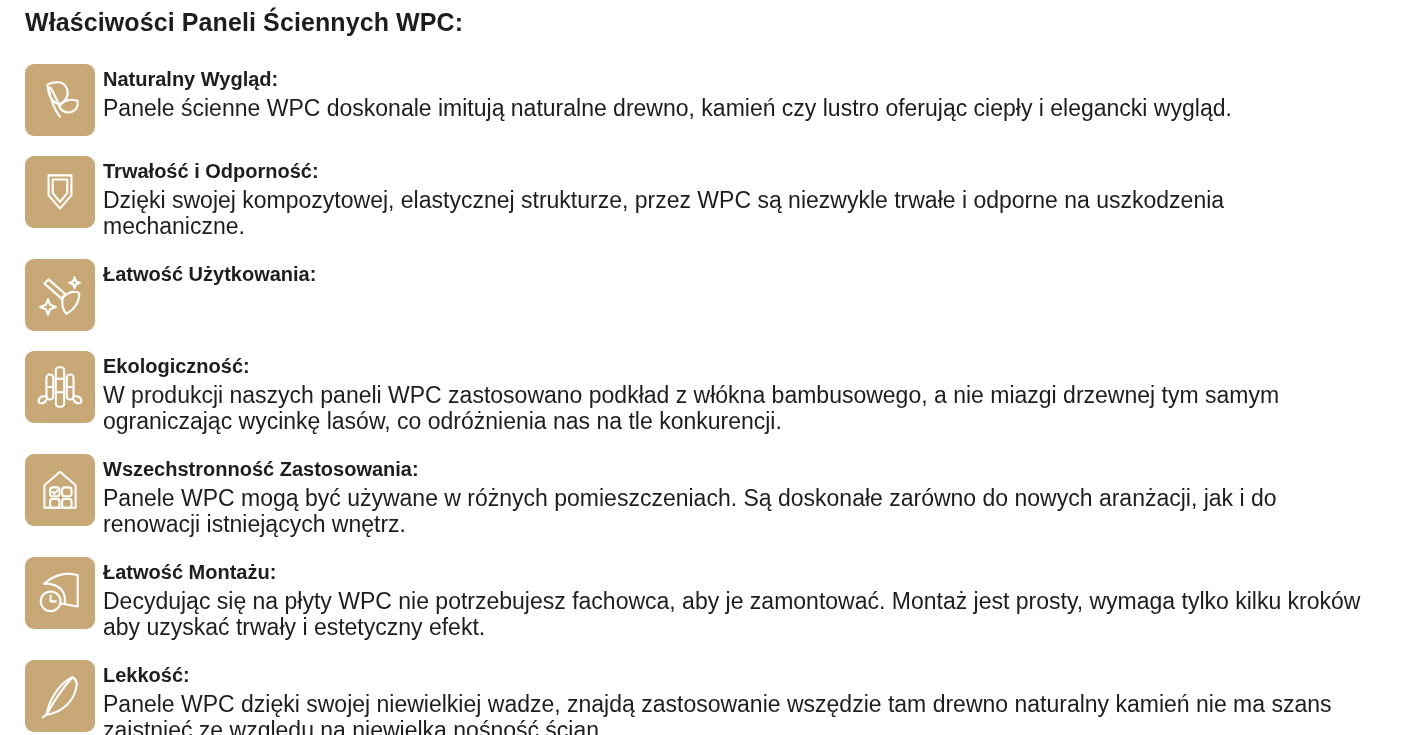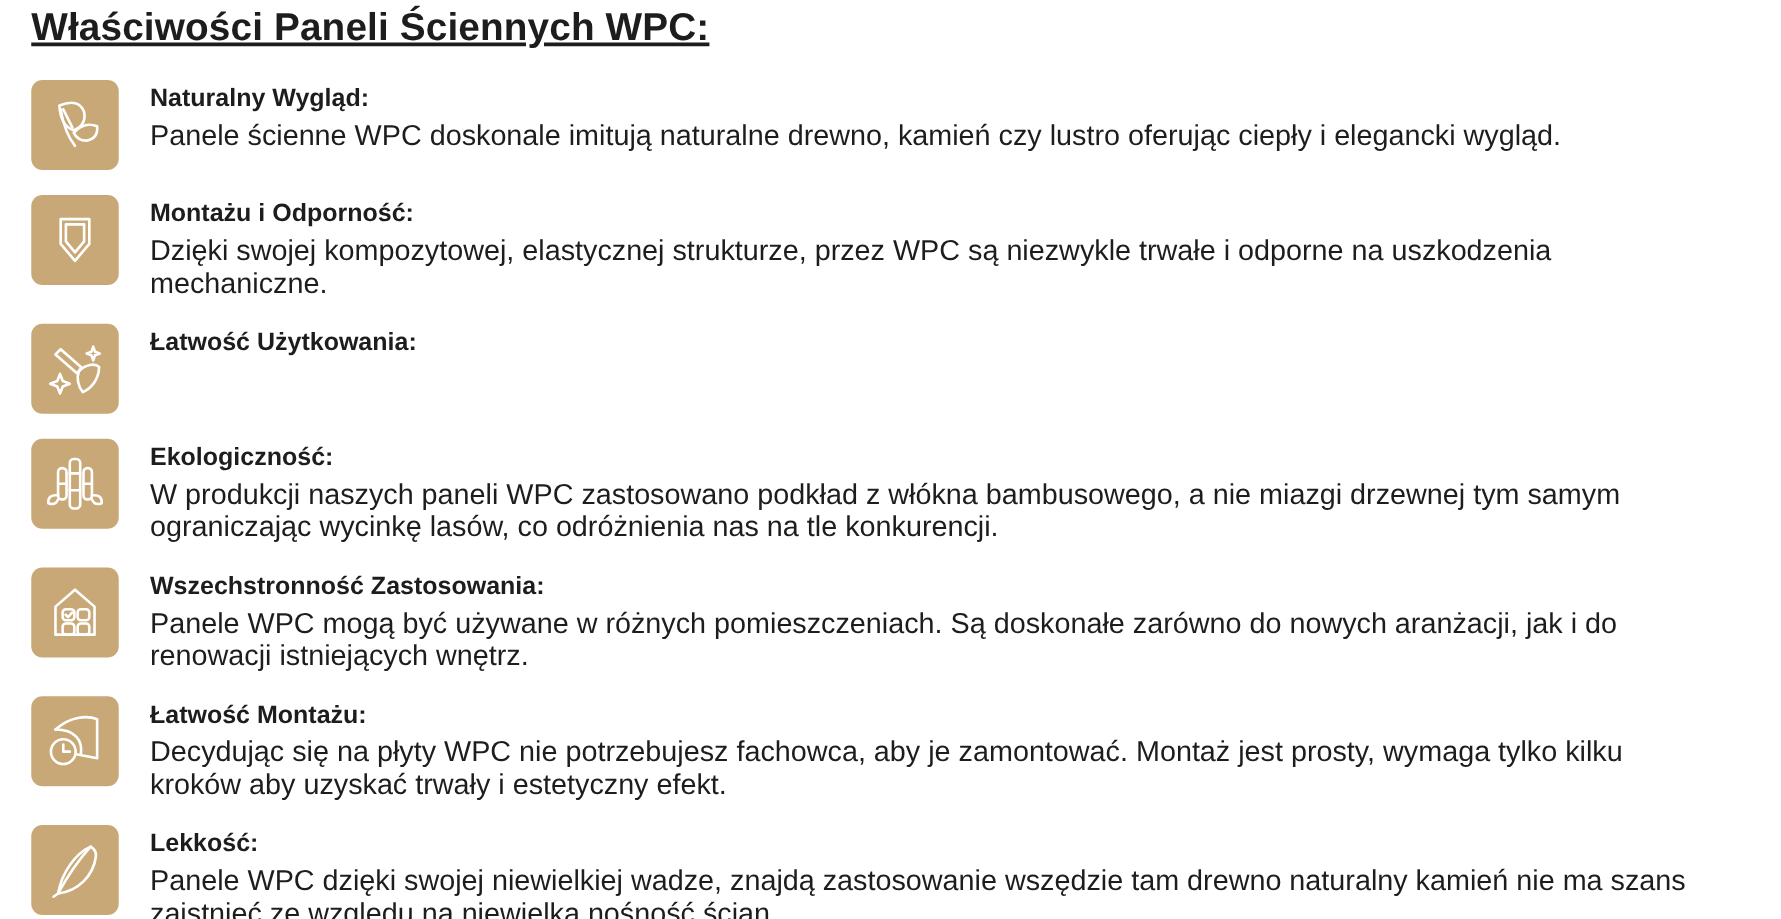--- a/index.html
+++ b/index.html
@@ -14,32 +14,31 @@
     width:1425px;
     min-height:735px;
     background:var(--background);
     color:var(--text);
     font-family:"Liberation Sans","DejaVu Sans",sans-serif;
   }
   .page{
     padding:6px 50px 10px 25px;
   }
   .page-heading{
-    font-size:31px;
+    font-size:25px;
     font-weight:700;
     line-height:32px;
     margin:0 0 26px 0;
     letter-spacing:.1px;
-    text-decoration:underline;
   }
   .feature-list{display:block;}
   .feature-row{
     display:flex;
     align-items:flex-start;
-    gap:25px;
+    gap:8px;
     margin-bottom:20px;
   }
   .feature-row:last-child{margin-bottom:0;}
   .icon-tile{
     flex:0 0 70px;
     width:70px;
     height:72px;
     border-radius:9px;
     background:var(--icon-bg);
     display:flex;
@@ -97,21 +96,21 @@
     </div>
 
     <div class="feature-row">
       <div class="icon-tile">
         <svg viewBox="0 0 48 48" aria-hidden="true">
           <path d="M13 8 H35 V27 L24 40 L13 27 Z"></path>
           <path d="M17 12 H31 V25 L24 33.5 L17 25 Z"></path>
         </svg>
       </div>
       <div class="feature-text">
-        <h2 class="feature-title">Montażu i Odporność:</h2>
+        <h2 class="feature-title">Trwałość i Odporność:</h2>
         <p class="feature-desc">Dzięki swojej kompozytowej, elastycznej strukturze, przez WPC są niezwykle trwałe i odporne na uszkodzenia mechaniczne.</p>
       </div>
     </div>
 
     <div class="feature-row">
       <div class="icon-tile">
         <svg viewBox="0 0 48 48" aria-hidden="true">
           <path d="M9 13 L13 9 L29 23 L25.5 27.5 Z"></path>
           <path d="M27 26 C 32 20.5 39.5 19.5 42.5 22.5 C 42.5 31 37.5 38.5 30 42 C 26.5 38 25 31 27 26 Z"></path>
           <path d="M38 7 L39.4 11 L43 12.3 L39.4 13.6 L38 17.5 L36.6 13.6 L33 12.3 L36.6 11 Z"></path>

